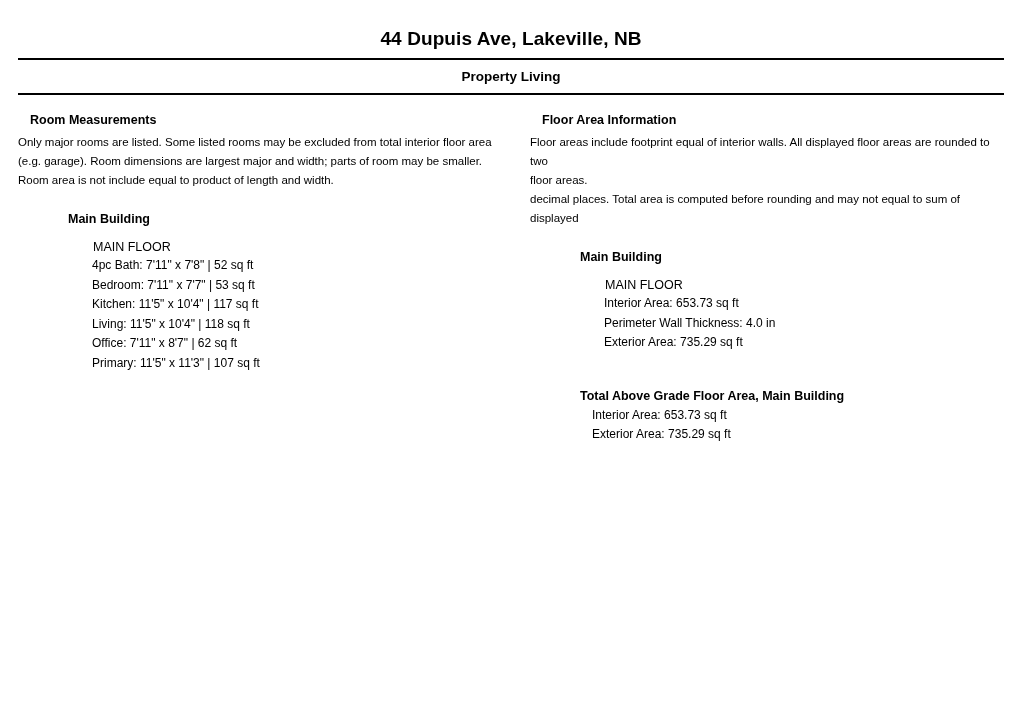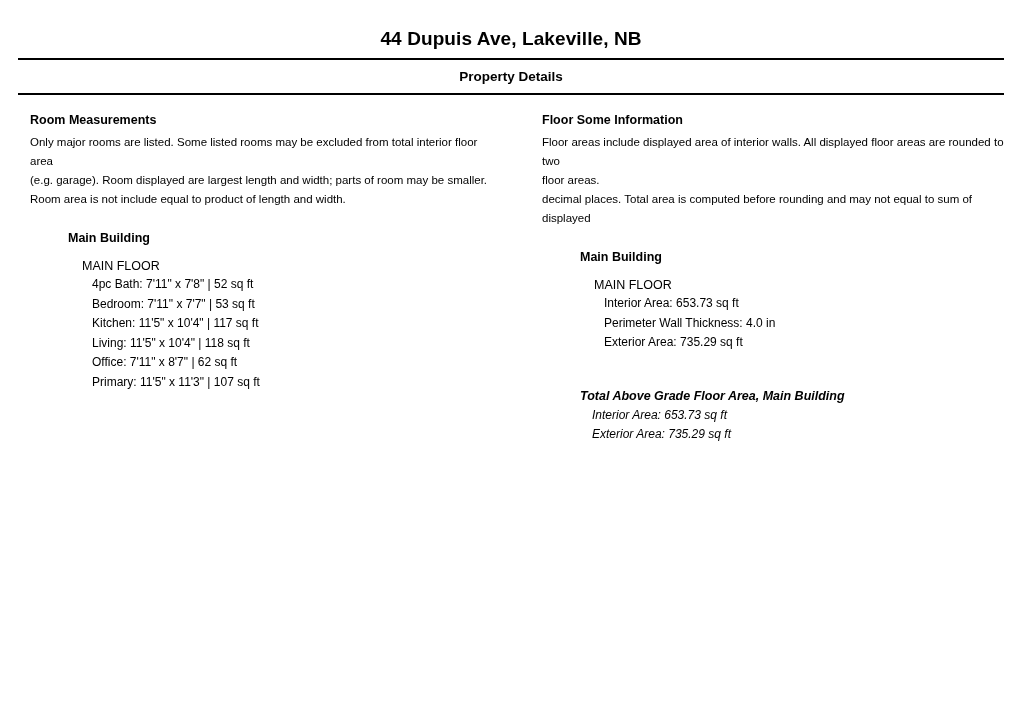--- a/index.html
+++ b/index.html
@@ -64,38 +64,38 @@
     flex: 0 0 492px;
   }
   .section-heading {
     font-size: 12.5px;
     font-weight: bold;
     margin: 0 0 6px 12px;
   }
   .section-note {
     font-size: 11.5px;
     line-height: 19px;
-    margin: 0 0 0 12px;
+    margin: 0 0 0 0;
     max-width: 480px;
   }
   .col.right .section-note {
     max-width: 480px;
   }
   .building-block {
     margin-top: 22px;
     margin-left: 50px;
   }
   .building-name {
     font-size: 12.5px;
     font-weight: bold;
     margin-bottom: 14px;
   }
   .floor-name {
     font-size: 12.5px;
-    margin-left: 14px;
+    margin-left: 25px;
     margin-bottom: 2px;
   }
   .room-list {
     list-style: none;
     margin: 0;
     padding: 0;
     margin-left: 24px;
   }
   .room-list li {
     font-size: 12px;
@@ -109,21 +109,20 @@
     margin-left: 24px;
   }
   .area-list li {
     font-size: 12px;
     line-height: 19.5px;
     white-space: nowrap;
   }
   .total-block {
     margin-top: 36px;
     margin-left: 50px;
-    font-style: italic;
   }
   .total-heading {
     font-size: 12.5px;
     font-weight: bold;
     margin-bottom: 3px;
   }
   .total-list {
     list-style: none;
     margin: 0;
     padding: 0;
@@ -135,51 +134,51 @@
     white-space: nowrap;
   }
 </style>
 </head>
 <body>
 
 <div class="page">
 
   <div class="doc-title">44 Dupuis Ave, Lakeville, NB</div>
   <hr class="title-rule">
-  <div class="doc-subtitle">Property Details</div>
+  <div class="doc-subtitle">Property Living</div>
   <hr class="sub-rule">
 
   <div class="columns">
 
     <div class="col left">
       <div class="section-heading">Room Measurements</div>
       <div class="section-note">
         <div>Only major rooms are listed. Some listed rooms may be excluded from total interior floor area</div>
-        <div>(e.g. garage). Room displayed are largest length and width; parts of room may be smaller.</div>
+        <div>(e.g. garage). Room dimensions are largest major and width; parts of room may be smaller.</div>
         <div>Room area is not include equal to product of length and width.</div>
       </div>
 
       <div class="building-block">
         <div class="building-name">Main Building</div>
         <div class="floor-name">MAIN FLOOR</div>
         <ul class="room-list">
           <li>4pc Bath: 7'11" x 7'8" | 52 sq ft</li>
           <li>Bedroom: 7'11" x 7'7" | 53 sq ft</li>
           <li>Kitchen: 11'5" x 10'4" | 117 sq ft</li>
           <li>Living: 11'5" x 10'4" | 118 sq ft</li>
           <li>Office: 7'11" x 8'7" | 62 sq ft</li>
           <li>Primary: 11'5" x 11'3" | 107 sq ft</li>
         </ul>
       </div>
     </div>
 
     <div class="col right">
-      <div class="section-heading">Floor Some Information</div>
+      <div class="section-heading">Floor Area Information</div>
       <div class="section-note">
-        <div>Floor areas include displayed area of interior walls. All displayed floor areas are rounded to two</div>
+        <div>Floor areas include footprint equal of interior walls. All displayed floor areas are rounded to two</div>
         <div>floor areas.</div>
         <div>decimal places. Total area is computed before rounding and may not equal to sum of displayed</div>
       </div>
 
       <div class="building-block">
         <div class="building-name">Main Building</div>
         <div class="floor-name">MAIN FLOOR</div>
         <ul class="area-list">
           <li>Interior Area: 653.73 sq ft</li>
           <li>Perimeter Wall Thickness: 4.0 in</li>

